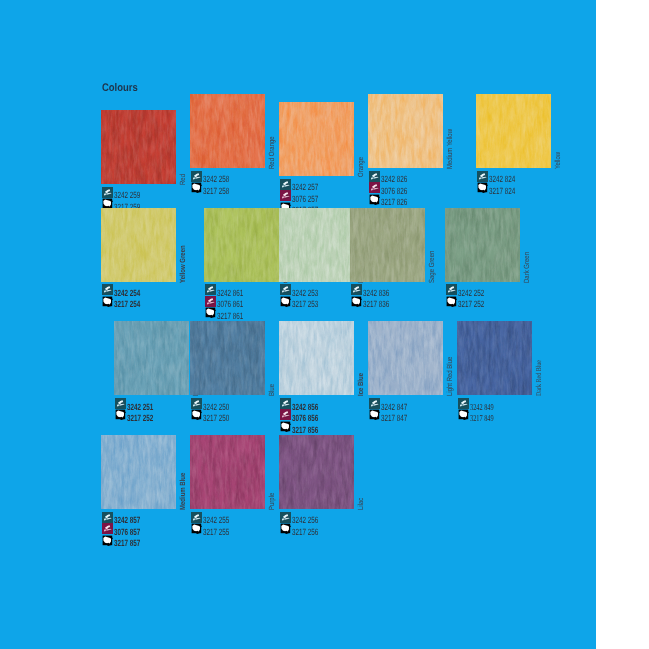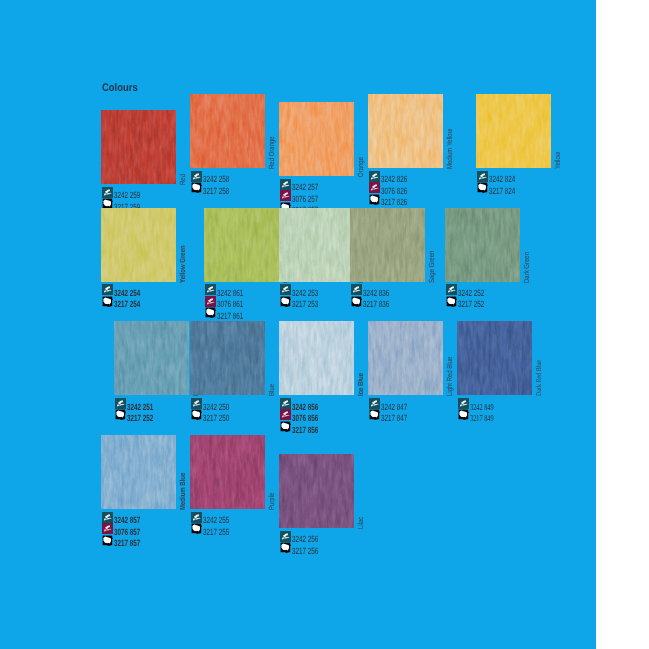--- a/index.html
+++ b/index.html
@@ -1054,21 +1054,21 @@
             <svg class="icon" viewBox="0 0 22 22">
               <rect x="1.2" y="1.2" width="19.2" height="19.2" fill="#000"></rect>
               <path d="M6.2 3.2 L18.2 6.6 L17.8 13.4 L14.6 17.6 L6.0 15.4 L3.0 11.6 L2.6 6.0 Z" fill="#ffffff"></path>
               <path d="M16.6 2.6 L22.0 6.6 L18.8 9.4 L16.2 4.6 Z" fill="#000"></path>
               <path d="M12.6 15.6 L18.2 19.8 L11.8 22.2 L9.0 17.8 Z" fill="#000"></path>
             </svg>
             <span class="codetxtwrap"><span class="codetxt">3217 255</span></span>
           </div>
         </div>
       </div>
-      <div class="cell" style="left: 178px; top: 341.1px; margin-top: 19px;">
+      <div class="cell" style="left: 178px; top: 341.1px;">
         <div class="sw">
           <svg viewBox="0 0 75 74" preserveAspectRatio="none">
             <defs>
               <filter id="fa17" x="0" y="0" width="100%" height="100%">
                 <feTurbulence type="fractalNoise" baseFrequency="0.26 0.055" numOctaves="5" seed="122" result="n"></feTurbulence>
                 <feColorMatrix in="n" type="matrix" values="0 0 0 0 0  0 0 0 0 0  0 0 0 0 0  1.45 0 0 0 -0.52" result="a"></feColorMatrix>
                 <feComposite in="SourceGraphic" in2="a" operator="in"></feComposite>
               </filter>
               <filter id="fb17" x="0" y="0" width="100%" height="100%">
                 <feTurbulence type="fractalNoise" baseFrequency="0.34 0.07" numOctaves="5" seed="262" result="n"></feTurbulence>

